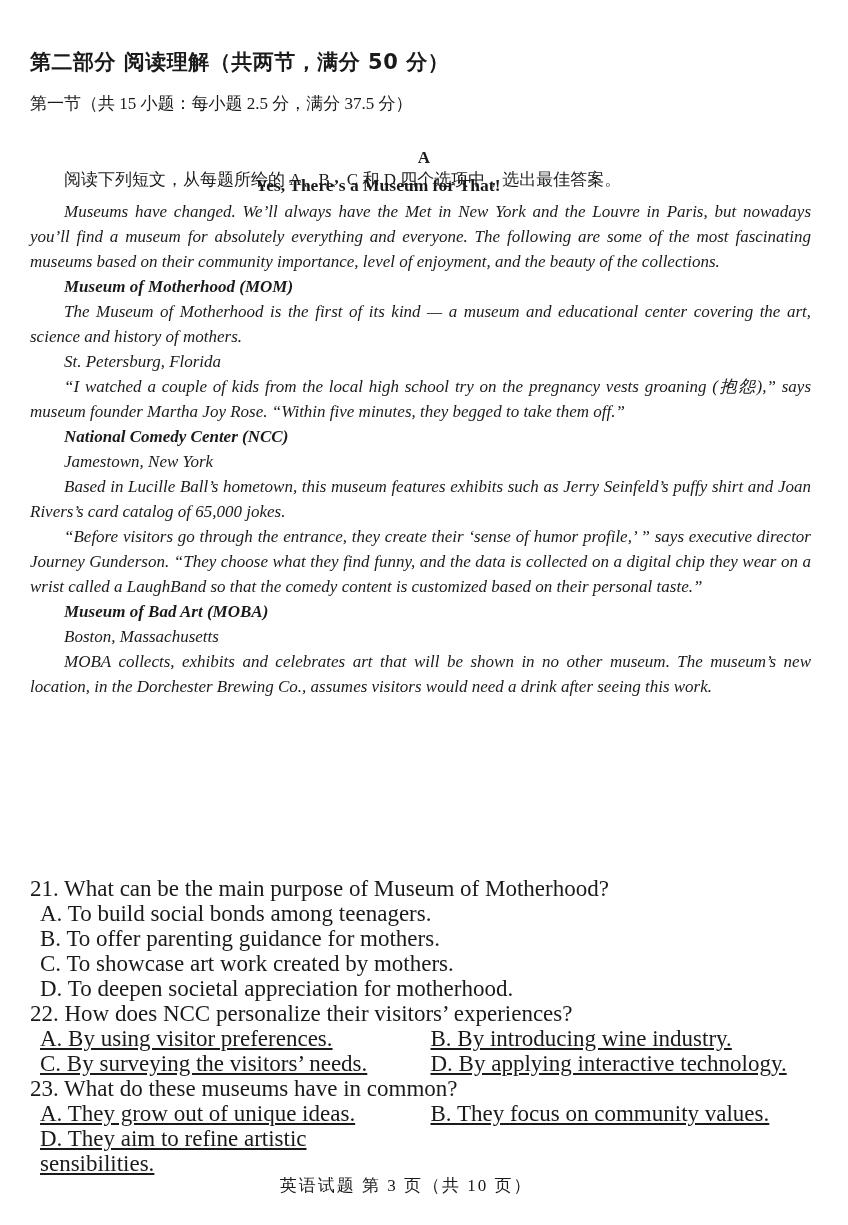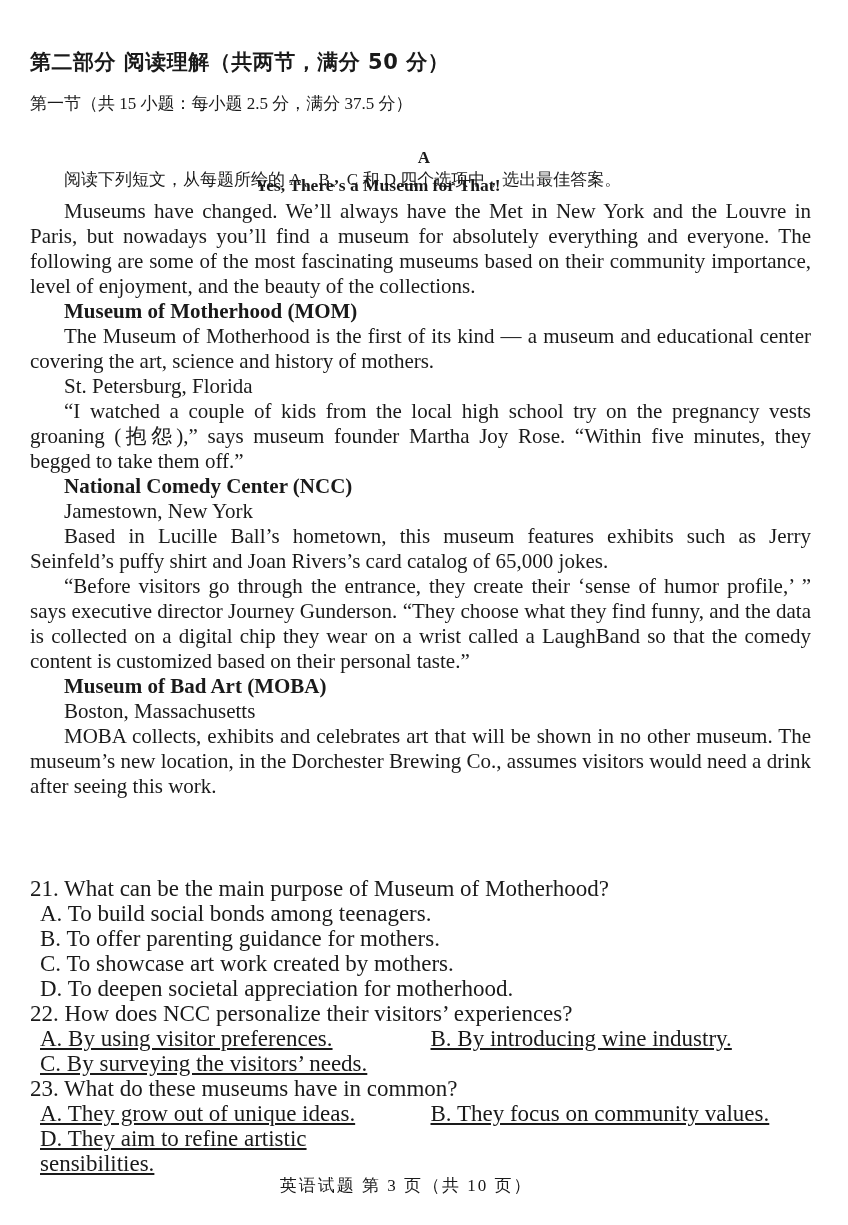--- a/index.html
+++ b/index.html
@@ -26,21 +26,21 @@
   .passage-letter {
     position: absolute; left: 0; width: 848px; top: 148px; text-align: center;
     font-weight: bold; font-size: 17px;
   }
   .passage-title {
     position: absolute; left: 4px; width: 748px; top: 175px; text-align: center;
     font-weight: bold; font-size: 17.5px;
   }
   .body-text {
     position: absolute; left: 30px; top: 199px; width: 781px;
-    font-size: 21px; line-height: 25px;
+    font-size: 17px; line-height: 25px; font-style: italic;
   }
   .body-text p { margin: 0; text-indent: 34px; text-align: justify; }
   .body-text p.heading { font-weight: bold; }
   .questions {
     position: absolute; left: 30px; top: 876px; width: 781px;
     font-size: 23px; line-height: 25px;
   }
   .q-stem { margin: 0; }
   .opt-row { display: flex; }
   .opt { padding-left: 10px; }
@@ -90,20 +90,21 @@
     </div>
 
     <div>
       <p class="q-stem">22. How does NCC personalize their visitors’ experiences?</p>
       <div class="opt-row">
         <div class="opt-half">A. By using visitor preferences.</div>
         <div class="opt-half">B. By introducing wine industry.</div>
       </div>
       <div class="opt-row">
         <div class="opt-half">C. By surveying the visitors’ needs.</div>
+        <div class="opt-half">D. By applying interactive technology.</div>
       </div>
     </div>
 
     <div>
       <p class="q-stem">23. What do these museums have in common?</p>
       <div class="opt-row">
         <div class="opt-half">A. They grow out of unique ideas.</div>
         <div class="opt-half">B. They focus on community values.</div>
       </div>
       <div class="opt-row">

